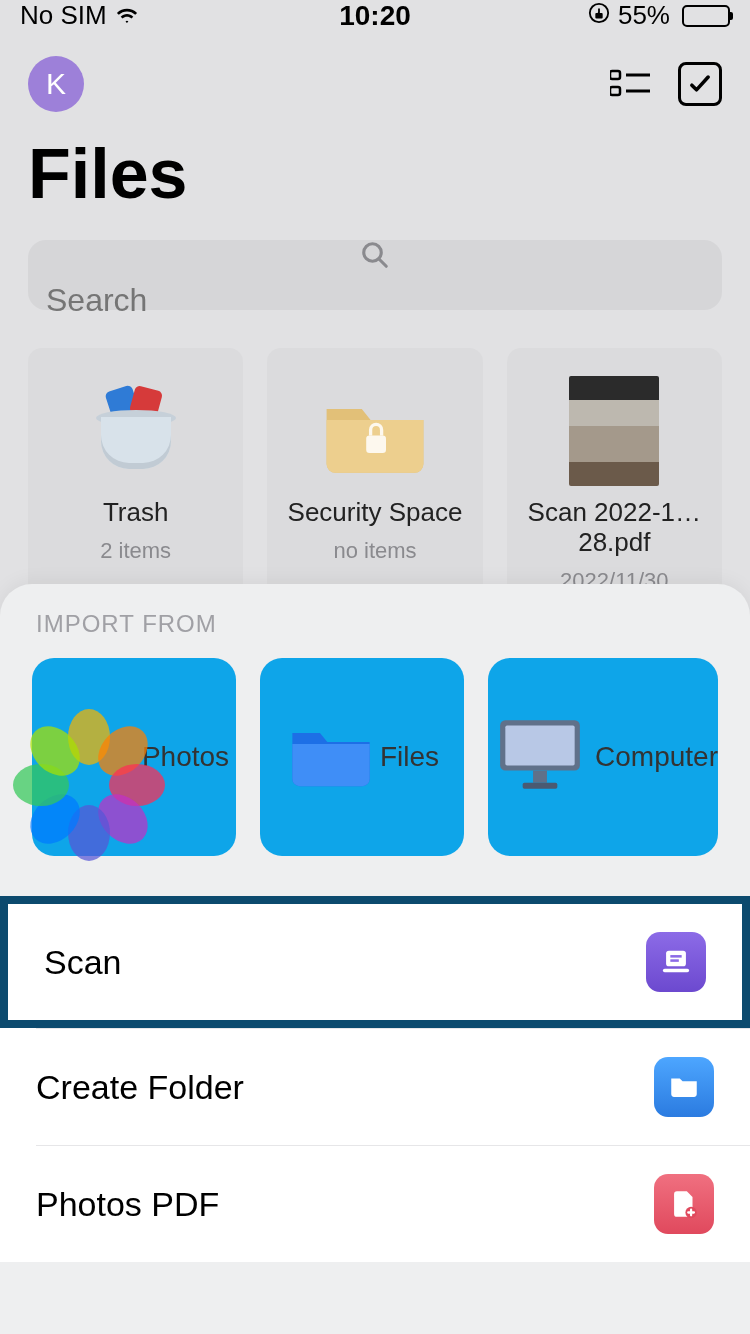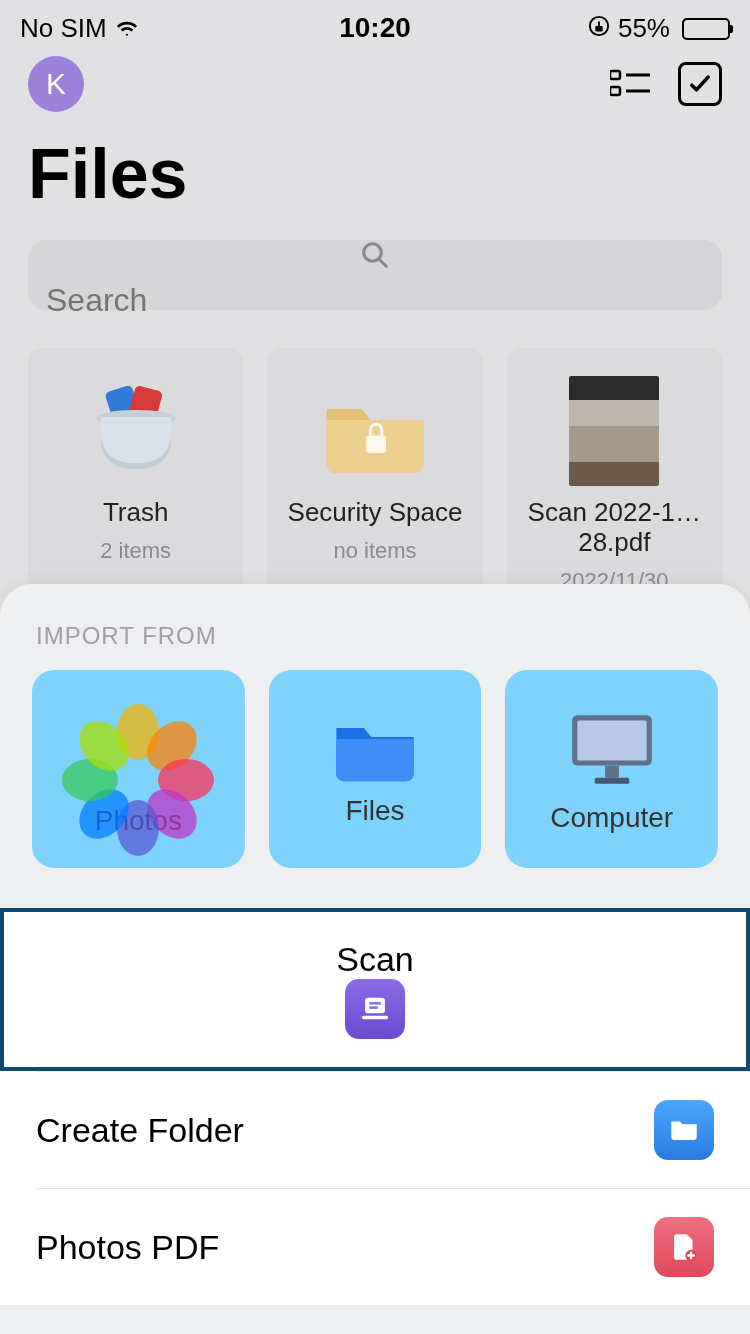--- a/index.html
+++ b/index.html
@@ -7,21 +7,21 @@
   body {
     font-family: -apple-system, "Helvetica Neue", Helvetica, Arial, sans-serif;
     background: #e1e1e3;
     position: relative;
   }
 
   
   .status-bar {
     height: 44px;
     display: flex;
-    align-items: flex-end;
+    align-items: flex-start;
     justify-content: space-between;
     padding: 0 20px;
     font-size: 26px;
     font-weight: 400;
   }
   .status-left, .status-right { display: flex; align-items: center; gap: 8px; }
   .status-center { font-weight: 600; font-size: 28px; position:absolute; left:50%; transform:translateX(-50%);}
   .battery {
     width: 48px; height: 22px;
     border: 2px solid #000; border-radius: 5px;
@@ -109,29 +109,29 @@
     width: 90px; height: 110px; background: #8a7a6a;
     border-radius: 2px; background-image:
       linear-gradient(180deg,#2b2b2b 0 24px,#bdb8af 24px 50px,#a4998b 50px 86px,#6b5a4a 86px);
   }
 
   
   .sheet {
     position: absolute; bottom: 0; left: 0; right: 0;
     background: #eeeff0;
     border-radius: 32px 32px 0 0;
-    padding: 38px 0 0;
+    padding: 26px 0 0;
     height: 750px;
     box-shadow: 0 -2px 20px rgba(0,0,0,.06);
   }
   .section-label { font-size: 24px; color: #a0a0a5; letter-spacing: 1px; padding: 0 36px 20px;}
   .import-row { display: flex; gap: 24px; padding: 0 32px 40px; }
   .import-card {
-    flex: 1 1 0; height: 198px; background: #7dd3fc; border-radius: 22px;
-    display: flex; flex-direction: column; align-items: center; justify-content: center;
+    flex: 1 1 0; height: 198px; background: #0ea5e9; border-radius: 22px;
+    display: flex; flex-direction: row; align-items: center; justify-content: center;
     gap: 3px;
   }
   .import-card .lbl { font-size: 28px; color: #333; }
   
   .flower { width: 100px; height: 100px; position: relative; filter: blur(.6px);}
   .petal {
     position: absolute; width: 42px; height: 56px; border-radius: 50%;
     top: 22px; left: 29px; transform-origin: 50% 100%; opacity:.72;
   }
   
@@ -150,22 +150,21 @@
   .create-row + .create-row .right-icon { margin-right: 0; }
   .right-icon {
     width: 60px; height: 60px; border-radius: 14px;
     display:flex; align-items:center; justify-content:center;
   }
   .ic-scan   { background: linear-gradient(180deg,#8c6be7,#6c49cf); }
   .ic-folder { background: linear-gradient(180deg,#4da6ff,#2b7be0); }
   .ic-pdf    { background: linear-gradient(180deg,#f07080,#e0495d); }
 
   .highlight {
-    border: 4px solid #0c4a6e;
-    flex-direction: column;
+    border: 8px solid #0c4a6e;
   }
   .section-label.cn { padding-top: 6px; padding-bottom: 14px; }
 </style>
 </head>
 <body>
 
 <div class="status-bar">
   <div class="status-left">
     <span>No SIM</span>
     <span>

